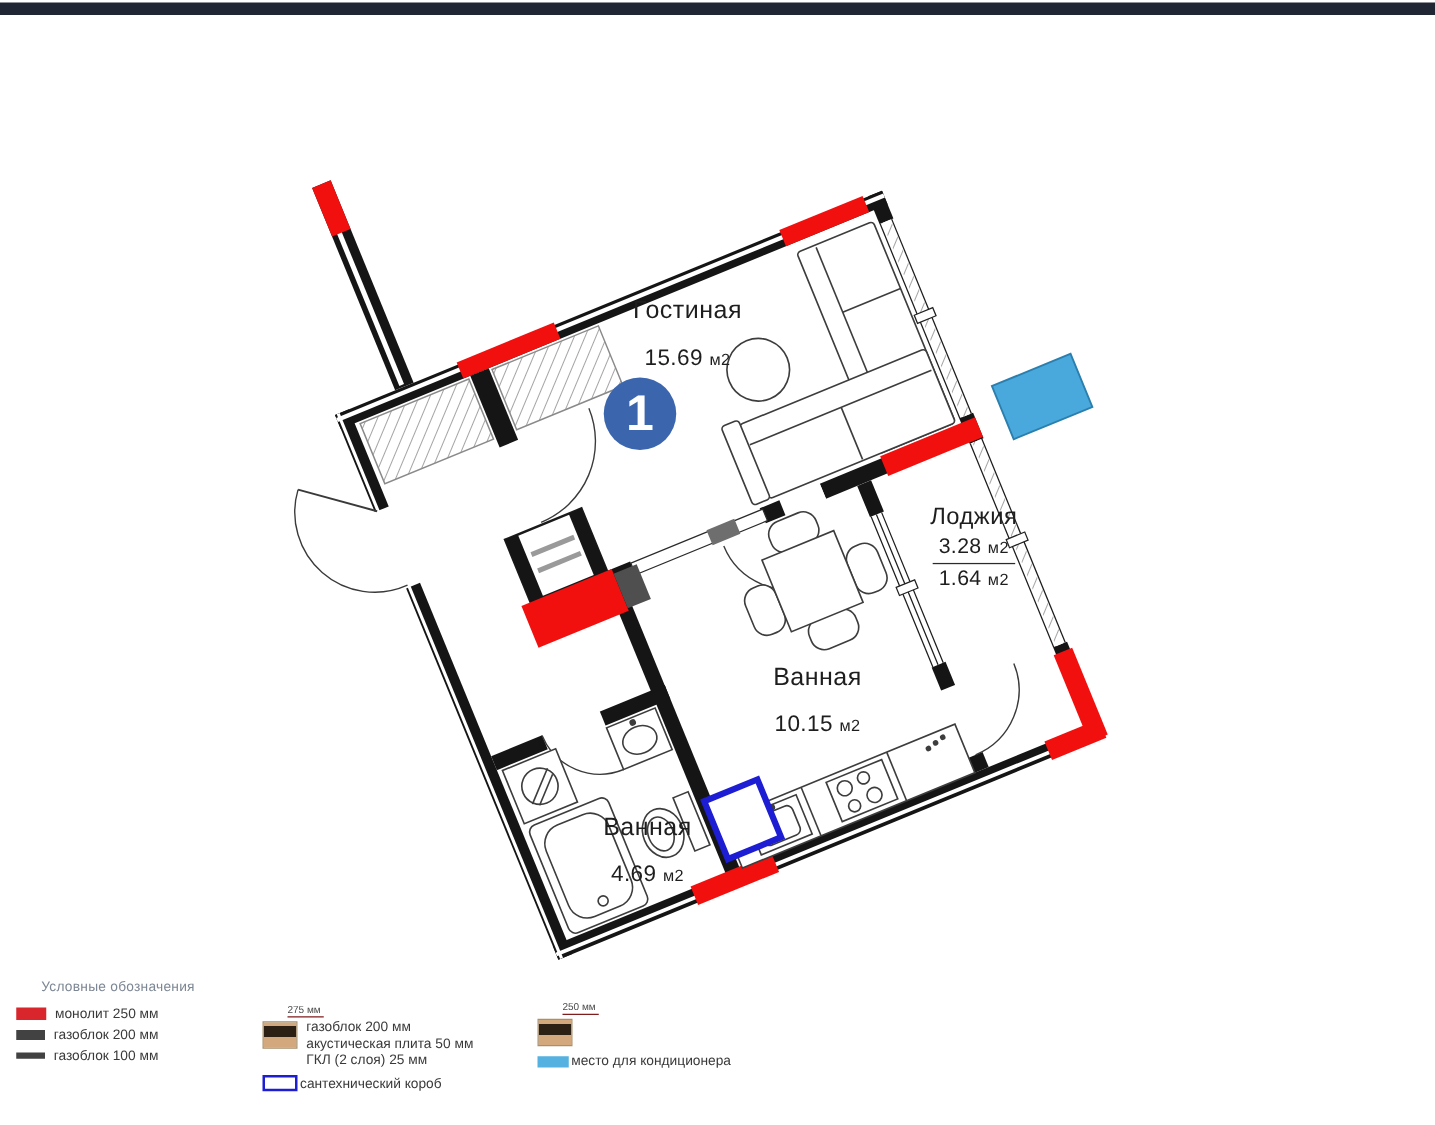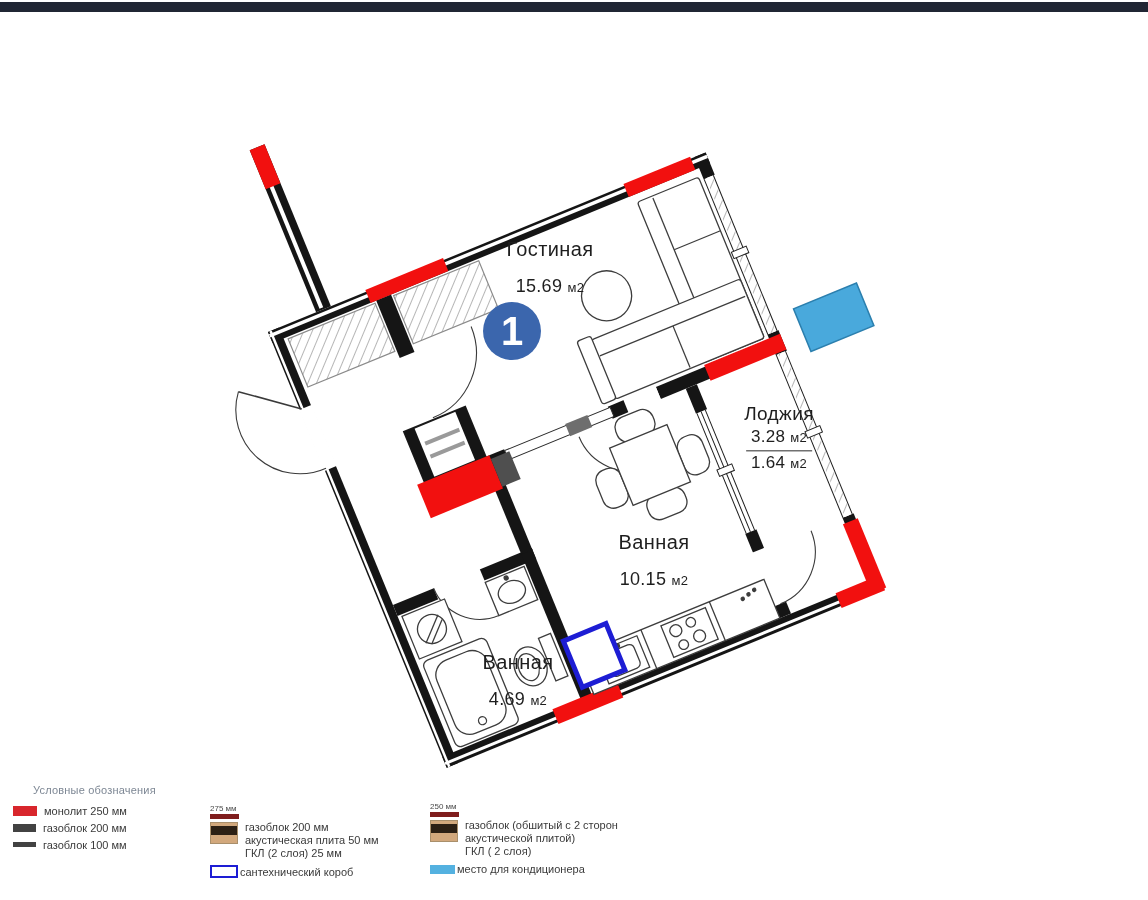--- a/index.html
+++ b/index.html
@@ -32,22 +32,22 @@
   
   .lg-title{position:absolute;left:33px;top:784px;font-size:11px;color:#7d8794;letter-spacing:.2px;}
   .lg-col1{position:absolute;left:13px;top:805px;}
   .lg-row{display:flex;align-items:center;margin-bottom:6px;height:11px;}
   .lg-row span.txt{font-size:11px;color:#3a3a3a;margin-left:7px;}
   .sw-mono{width:24px;height:10px;background:#d8262c;flex:none;}
   .sw-g200{width:23px;height:8px;background:#424242;flex:none;}
   .sw-g100{width:23px;height:5px;background:#424242;flex:none;}
   .lg-col2{position:absolute;left:210px;top:797px;}
   .lg-col3{position:absolute;left:430px;top:795px;}
-  .dim{font-size:8px;color:#4a4a4a;border-bottom:5px solid #7f1d1d;display:inline-block;
-       padding:0 2px 1px 0;margin-bottom:2px;}
+  .dim{font-size:8px;color:#4a4a4a;border-bottom:1px solid #7f1d1d;display:inline-block;
+       padding:0 2px 1px 0;margin-bottom:2px;margin-left:20px;}
   .wall-row{display:flex;align-items:flex-start;}
   .sw-layer{
     width:28px;height:22px;flex:none;margin-top:1px;border:1px solid #a98f6b;box-sizing:border-box;
     background:linear-gradient(#d2a87c 0 16%, #2c2014 16% 60%, #d2a87c 60% 100%);
   }
   .wl{margin-left:7px;font-size:11px;color:#3a3a3a;line-height:12.8px;}
   .box-row{display:flex;align-items:center;margin-top:6px;}
   .box-row span.txt{font-size:11px;color:#3a3a3a;margin-left:2px;}
   .sw-plumb{width:24px;height:9px;border:2.5px solid #1d1dd4;background:#fff;flex:none;box-sizing:content-box;}
   .sw-ac{width:25px;height:9px;background:#54b1e0;flex:none;}
@@ -284,24 +284,19 @@
     <div class="box-row">
       <span class="sw-plumb"></span>
       <span class="txt">сантехнический короб</span>
     </div>
   </div>
 
   <div class="lg-col3">
     <div class="dim">250 мм</div>
     <div class="wall-row">
       <span class="sw-layer"></span>
-      <div class="wl">
-        <div>газоблок (обшитый с 2 сторон</div>
-        <div>акустической плитой)</div>
-        <div>ГКЛ ( 2 слоя)</div>
-      </div>
     </div>
     <div class="box-row">
       <span class="sw-ac"></span>
       <span class="txt">место для кондиционера</span>
     </div>
   </div>
 </div>
 
 </body></html>

